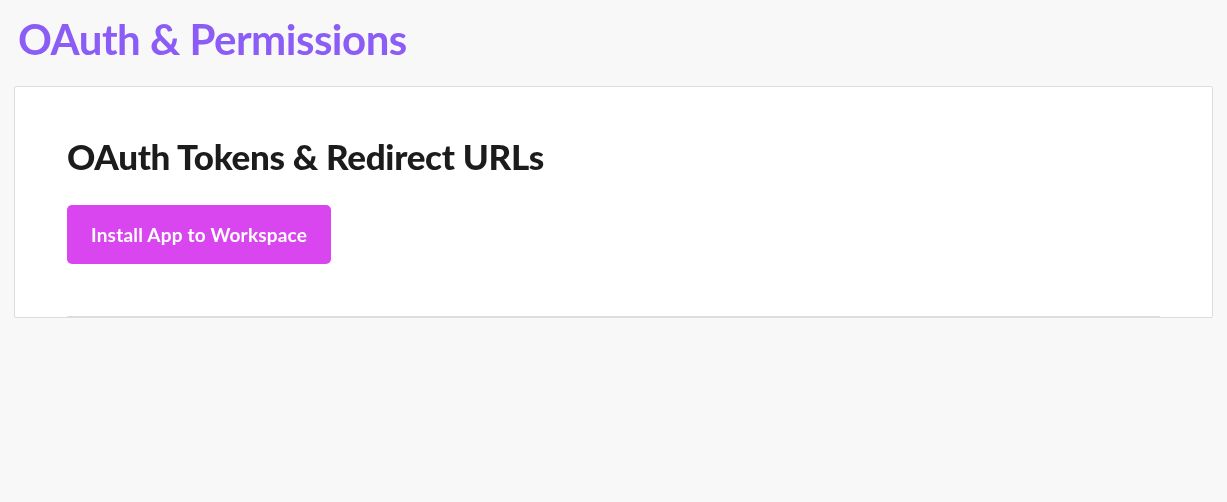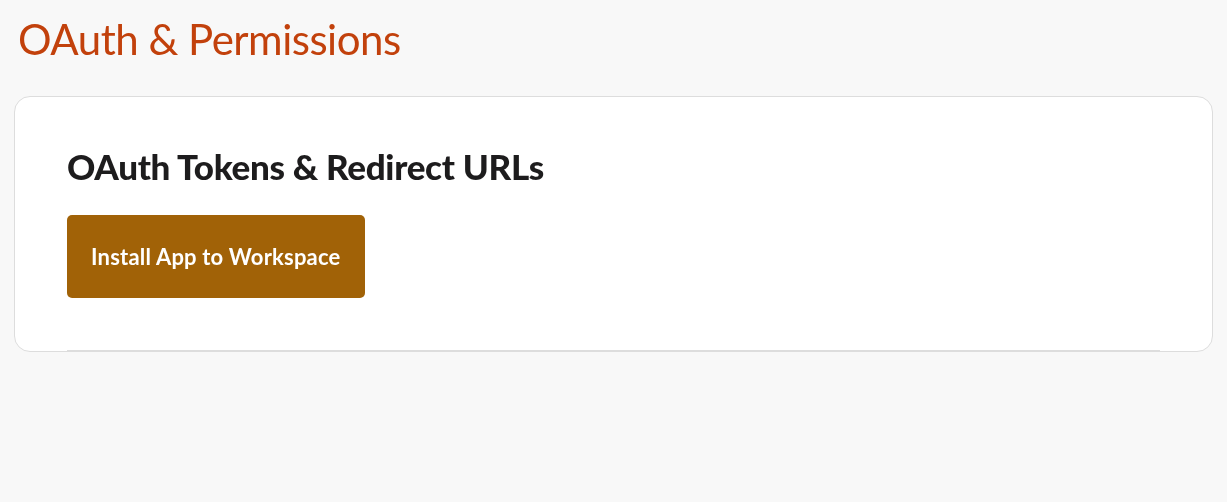--- a/index.html
+++ b/index.html
@@ -12,29 +12,29 @@
       background-color: #f8f8f8;
       width: 1227px;
       height: 502px;
       overflow: hidden;
     }
     .page-header {
       padding: 14px 18px 20px 18px;
     }
     .page-title {
       font-size: 42px;
-      font-weight: 400;
-      color: #c2410c;
+      font-weight: 700;
+      color: #8b5cf6;
       letter-spacing: -0.5px;
     }
     .card {
       background-color: #ffffff;
       border: 1px solid #dddddd;
-      border-radius: 16px;
-      margin: 12px 14px;
+      border-radius: 2px;
+      margin: 2px 14px;
       padding: 48px 52px 0 52px;
     }
     .section-title {
       font-size: 35px;
       font-weight: 900;
       color: #1d1c1d;
       margin-bottom: 28px;
       letter-spacing: -0.3px;
     }
     .description {
@@ -42,26 +42,26 @@
       line-height: 1.5;
       color: #1d1c1d;
       margin-bottom: 48px;
       max-width: 1090px;
     }
     .description a {
       color: #1264a3;
       text-decoration: none;
     }
     .install-button {
-      background-color: #a16207;
+      background-color: #d946ef;
       color: #ffffff;
       border: none;
       border-radius: 5px;
-      padding: 28px 24px;
-      font-size: 22px;
+      padding: 18px 24px;
+      font-size: 19px;
       font-weight: 700;
       cursor: pointer;
       font-family: inherit;
       letter-spacing: 0.2px;
     }
     .divider {
       border: none;
       border-top: 1px solid #dddddd;
       margin-top: 52px;
     }

